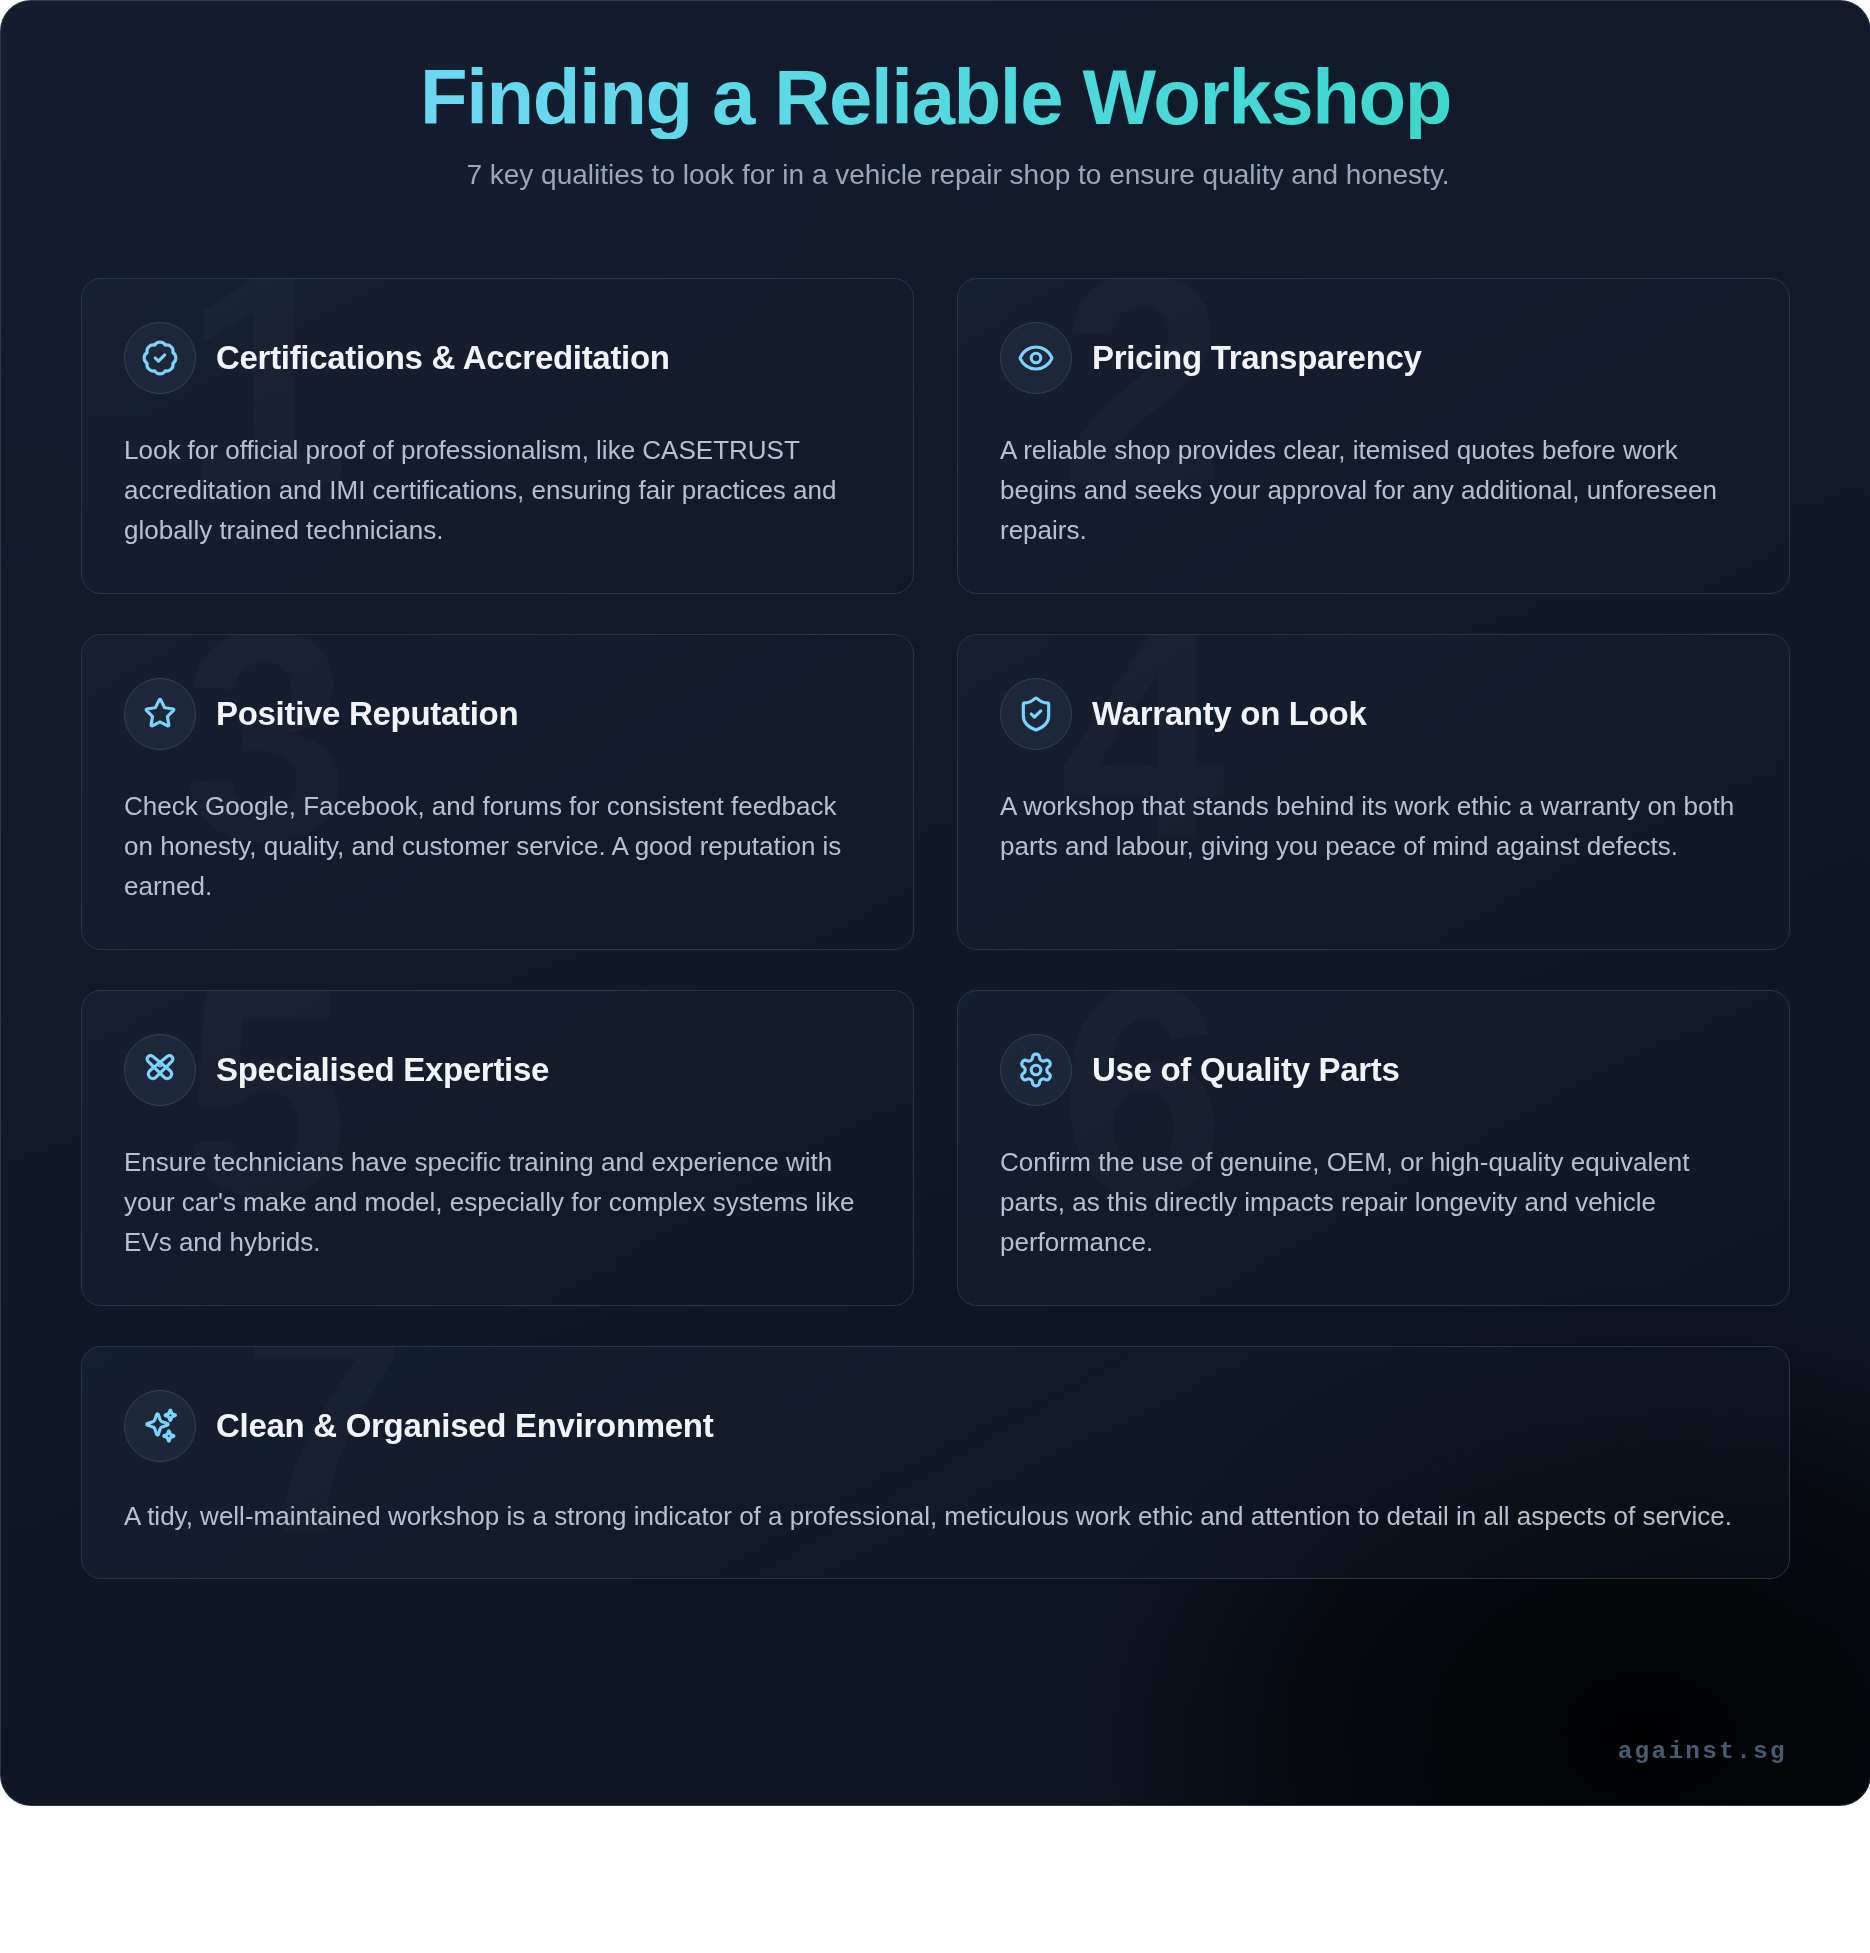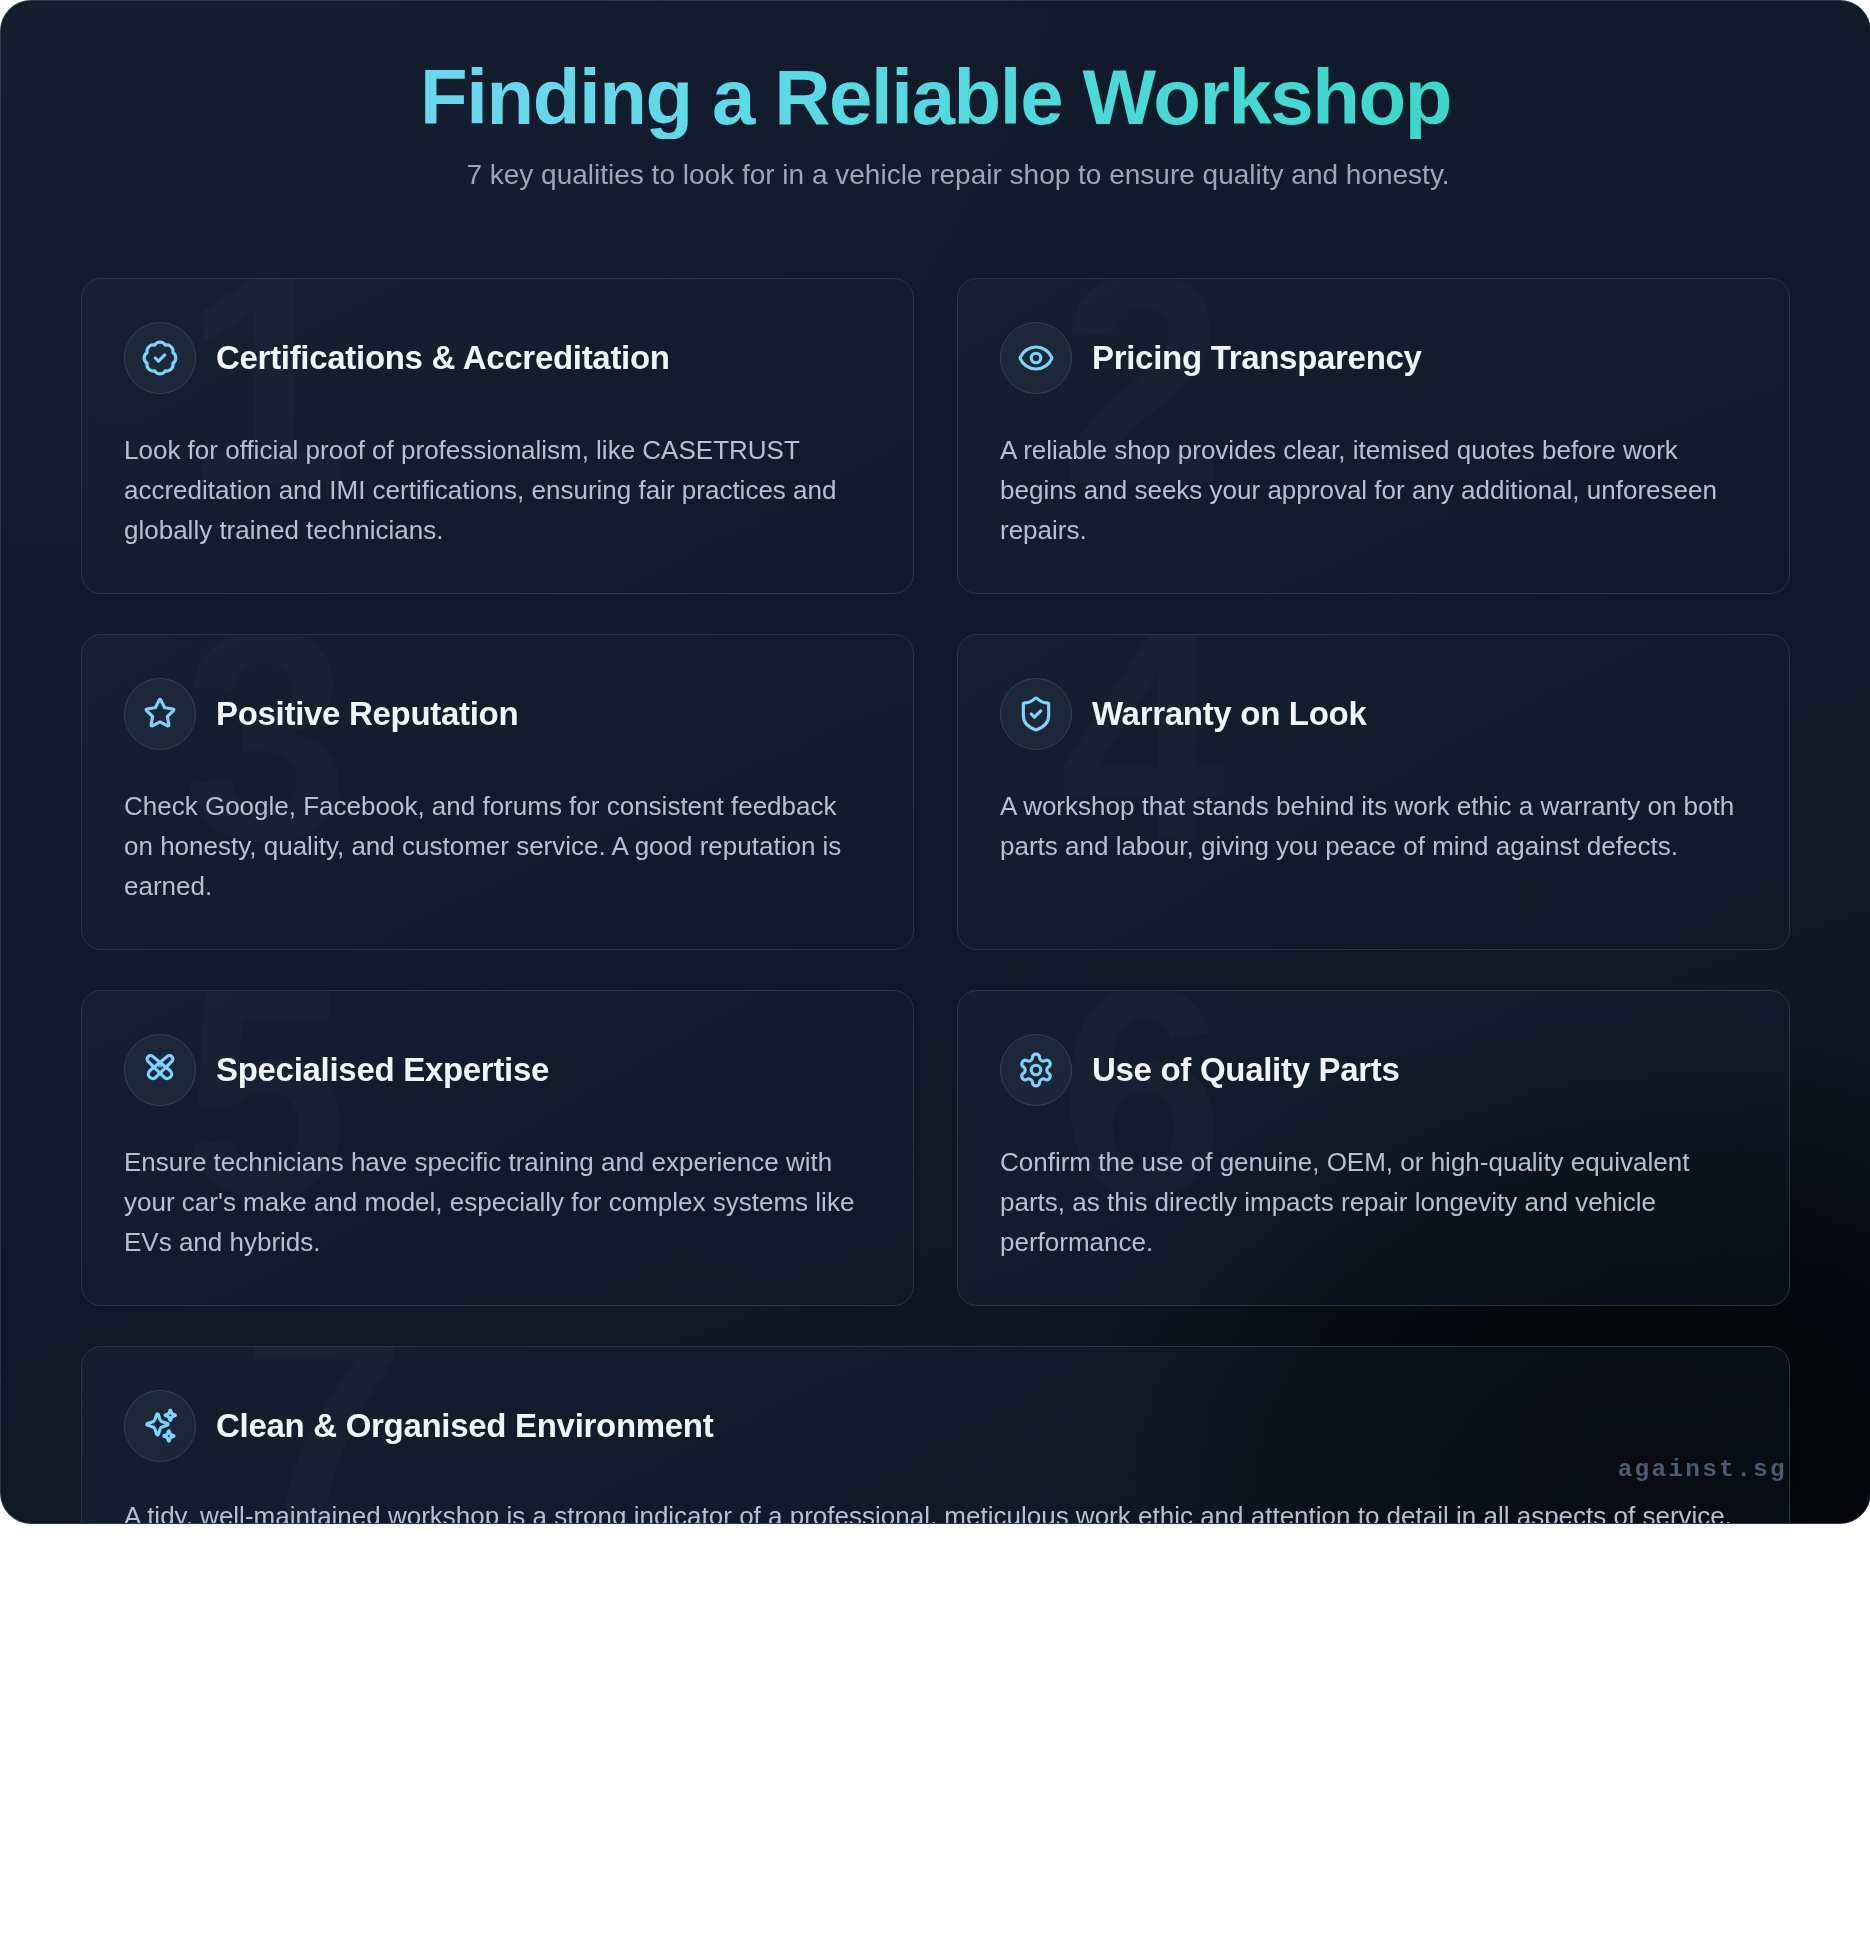--- a/index.html
+++ b/index.html
@@ -8,21 +8,21 @@
     width: 1871px;
     height: 1954px;
     background: #ffffff;
     font-family: "Liberation Sans", sans-serif;
     overflow: hidden;
   }
 
   .page {
     position: relative;
     width: 1871px;
-    height: 1524px;
+    height: 1806px;
     border-radius: 31px;
     overflow: hidden;
     background:
       radial-gradient(ellipse 814px 633px at 88% 96%, rgba(0,0,0,0.92) 0%, rgba(0,0,0,0.55) 42%, rgba(0,0,0,0) 72%),
       radial-gradient(ellipse 1266px 814px at 12% 4%, #16203192 0%, rgba(18,27,43,0) 70%),
       linear-gradient(160deg, #121b2b 0%, #111a29 45%, #0d1421 100%);
     border: 1.4px solid #2b394e;
   }
 
   

